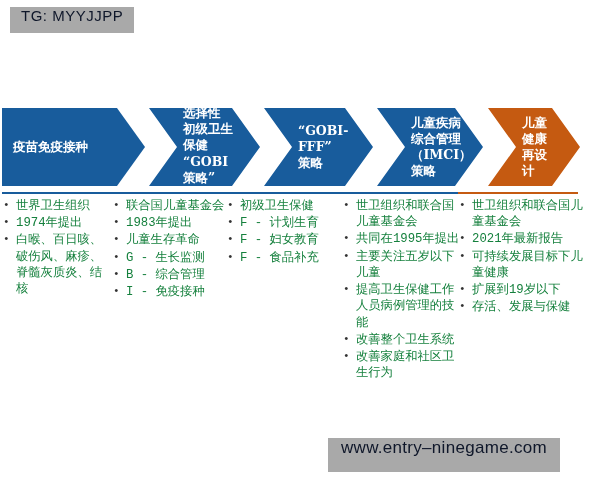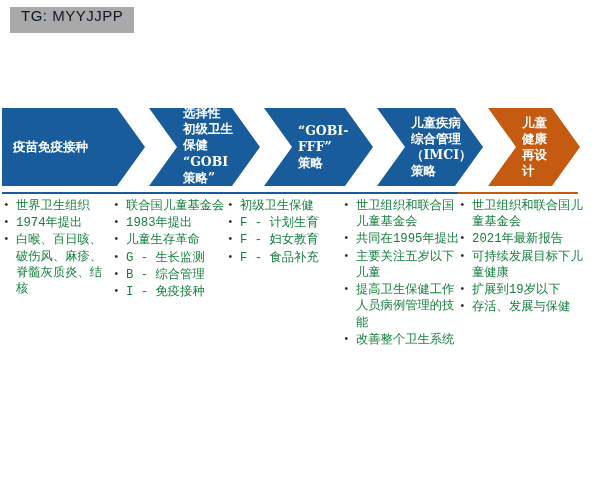--- a/index.html
+++ b/index.html
@@ -105,29 +105,33 @@
 （IMCI）
 策略</span>
   </div>
   <div class="sep blue l4"></div>
   <ul class="col c4">
       <li>世卫组织和联合国儿童基金会</li>
       <li>共同在1995年提出</li>
       <li>主要关注五岁以下儿童</li>
       <li>提高卫生保健工作人员病例管理的技能</li>
       <li>改善整个卫生系统</li>
+      <li>改善家庭和社区卫生行为</li>
     </ul>
 
   <div class="arrow orange chev a5">
     <span>儿童健康
 再设计</span>
   </div>
   <div class="sep orange l5"></div>
   <ul class="col c5">
       <li>世卫组织和联合国儿童基金会</li>
       <li>2021年最新报告</li>
       <li>可持续发展目标下儿童健康</li>
       <li>扩展到19岁以下</li>
       <li>存活、发展与保健</li>
     </ul>
 
+  <div class="wm wm-bottom">
+    <span>www.entry–ninegame.com</span>
+  </div>
 
 </div>
 
 </body></html>

